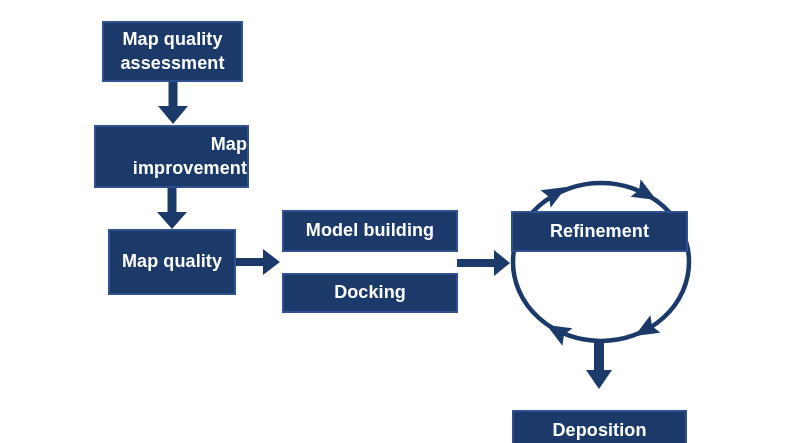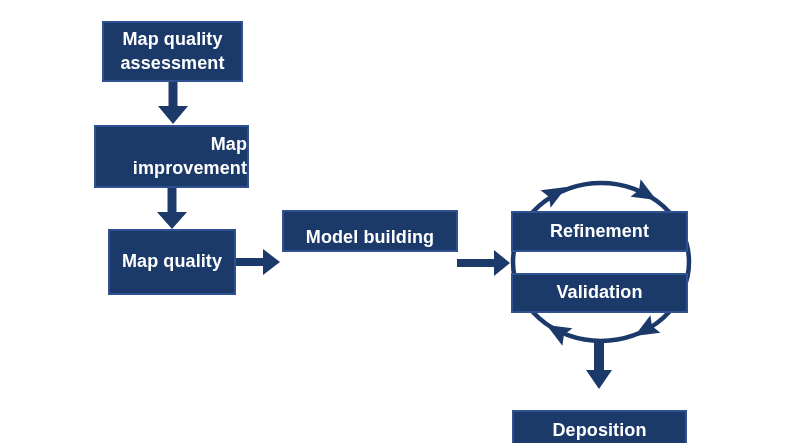--- a/index.html
+++ b/index.html
@@ -83,30 +83,30 @@
   </div>
 
   <div class="node" style="left:94px; top:125px; width:155px; height:63px;text-align:right;">
     <span>Map improvement</span>
   </div>
 
   <div class="node" style="left:108px; top:229px; width:128px; height:66px;">
     <span>Map quality</span>
   </div>
 
-  <div class="node" style="left:282px; top:210px; width:176px; height:42px;align-items:flex-end;">
+  <div class="node" style="left:282px; top:210px; width:176px; height:42px;">
     <span>Model building</span>
   </div>
 
+  <div class="node" style="left:282px; top:273px; width:176px; height:40px;">
+    <span>Docking</span>
+  </div>
 
   <div class="node" style="left:511px; top:211px; width:177px; height:41px;align-items:center;">
     <span>Refinement</span>
   </div>
 
-  <div class="node" style="left:511px; top:273px; width:177px; height:40px;">
-    <span>Validation</span>
-  </div>
 
   <div class="node" style="left:512px; top:410px; width:175px; height:41px;">
     <span>Deposition</span>
   </div>
 
 </div>
 
 </body></html>

